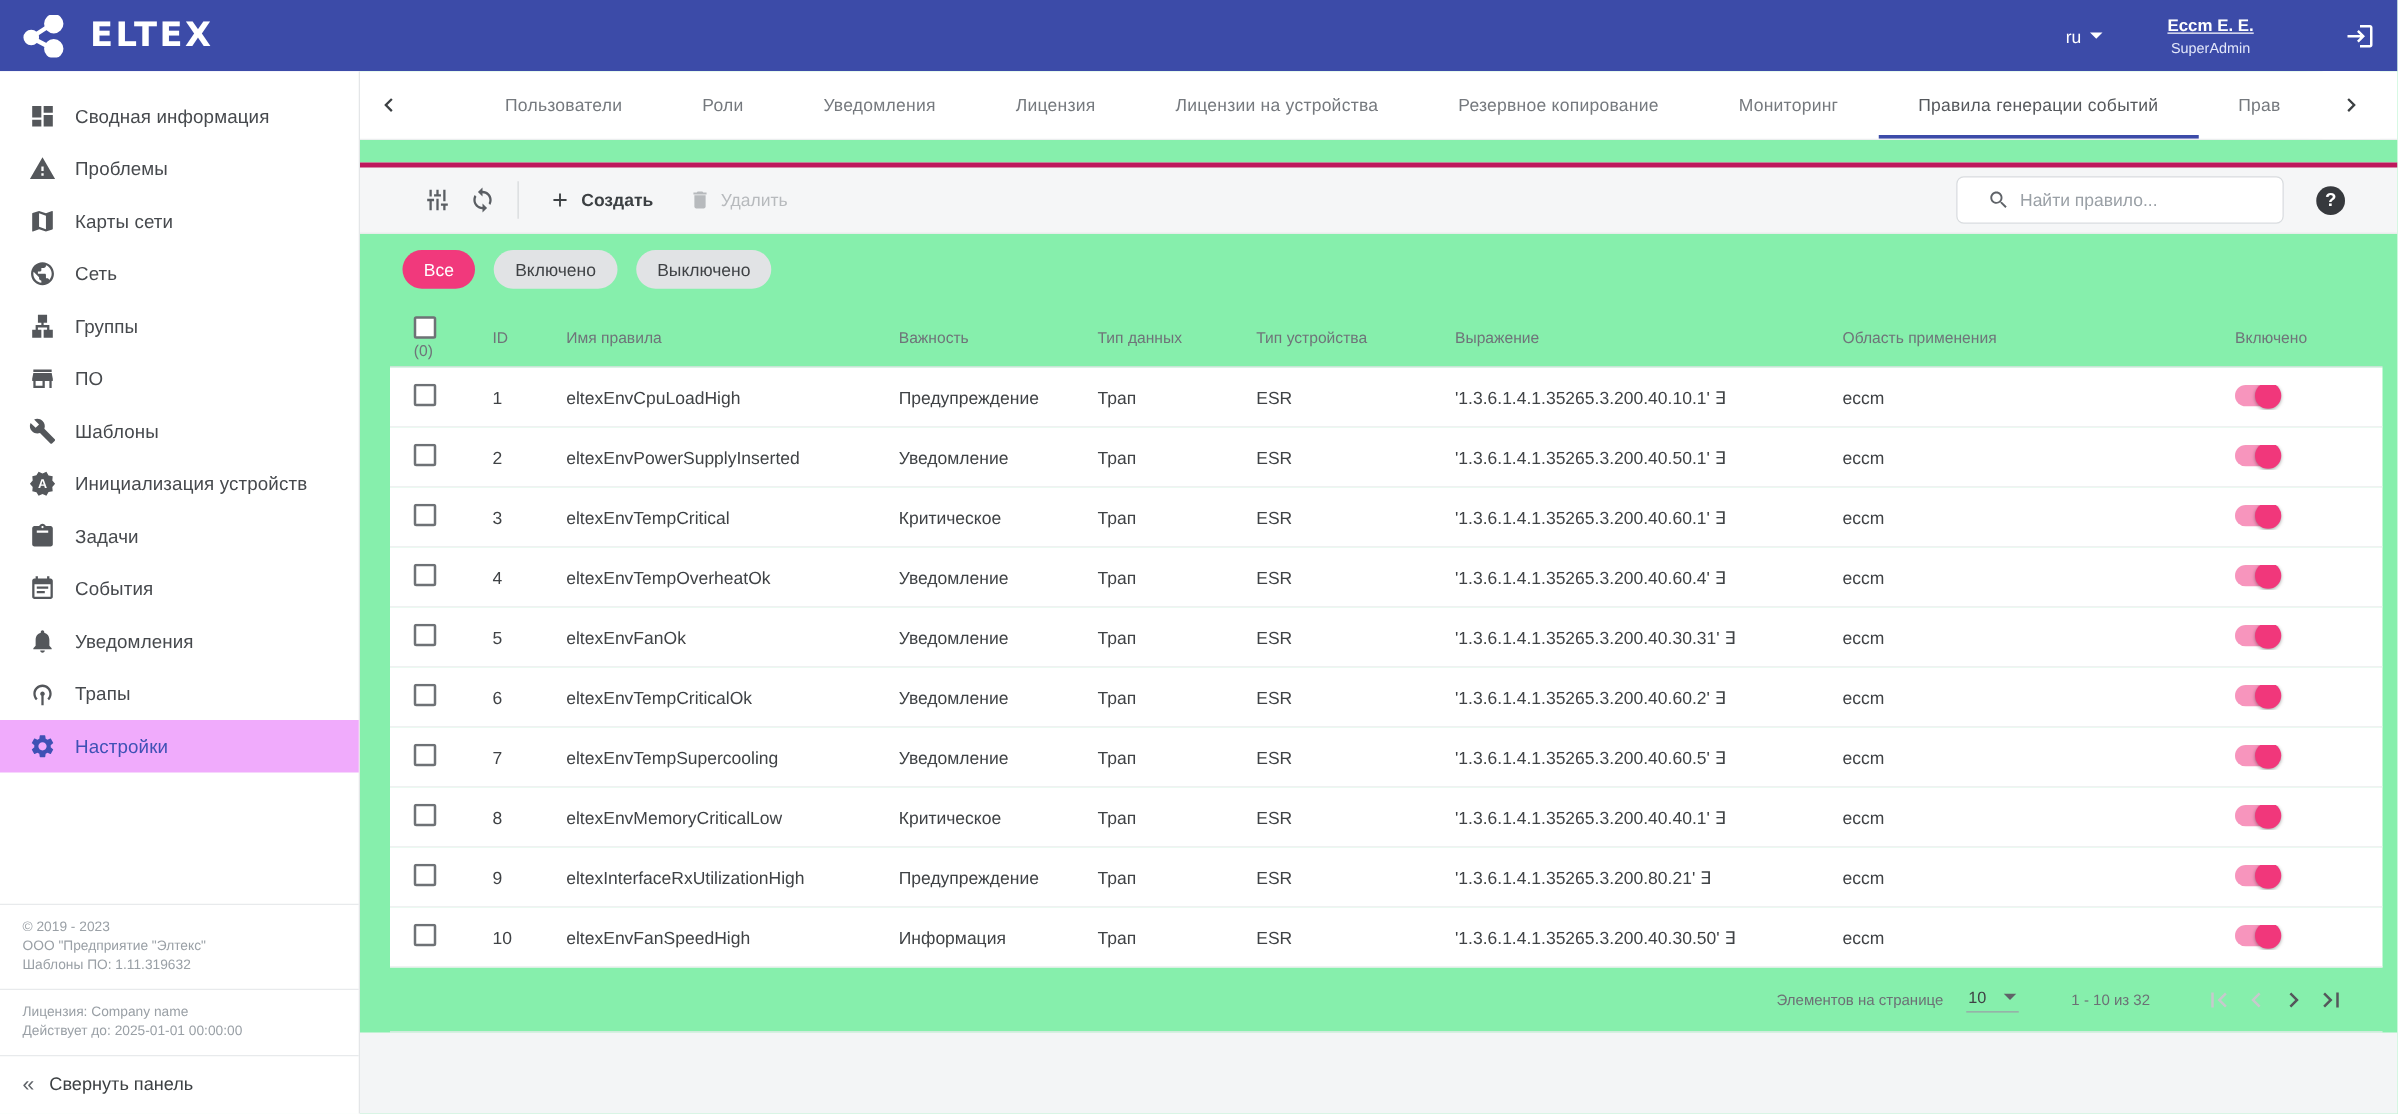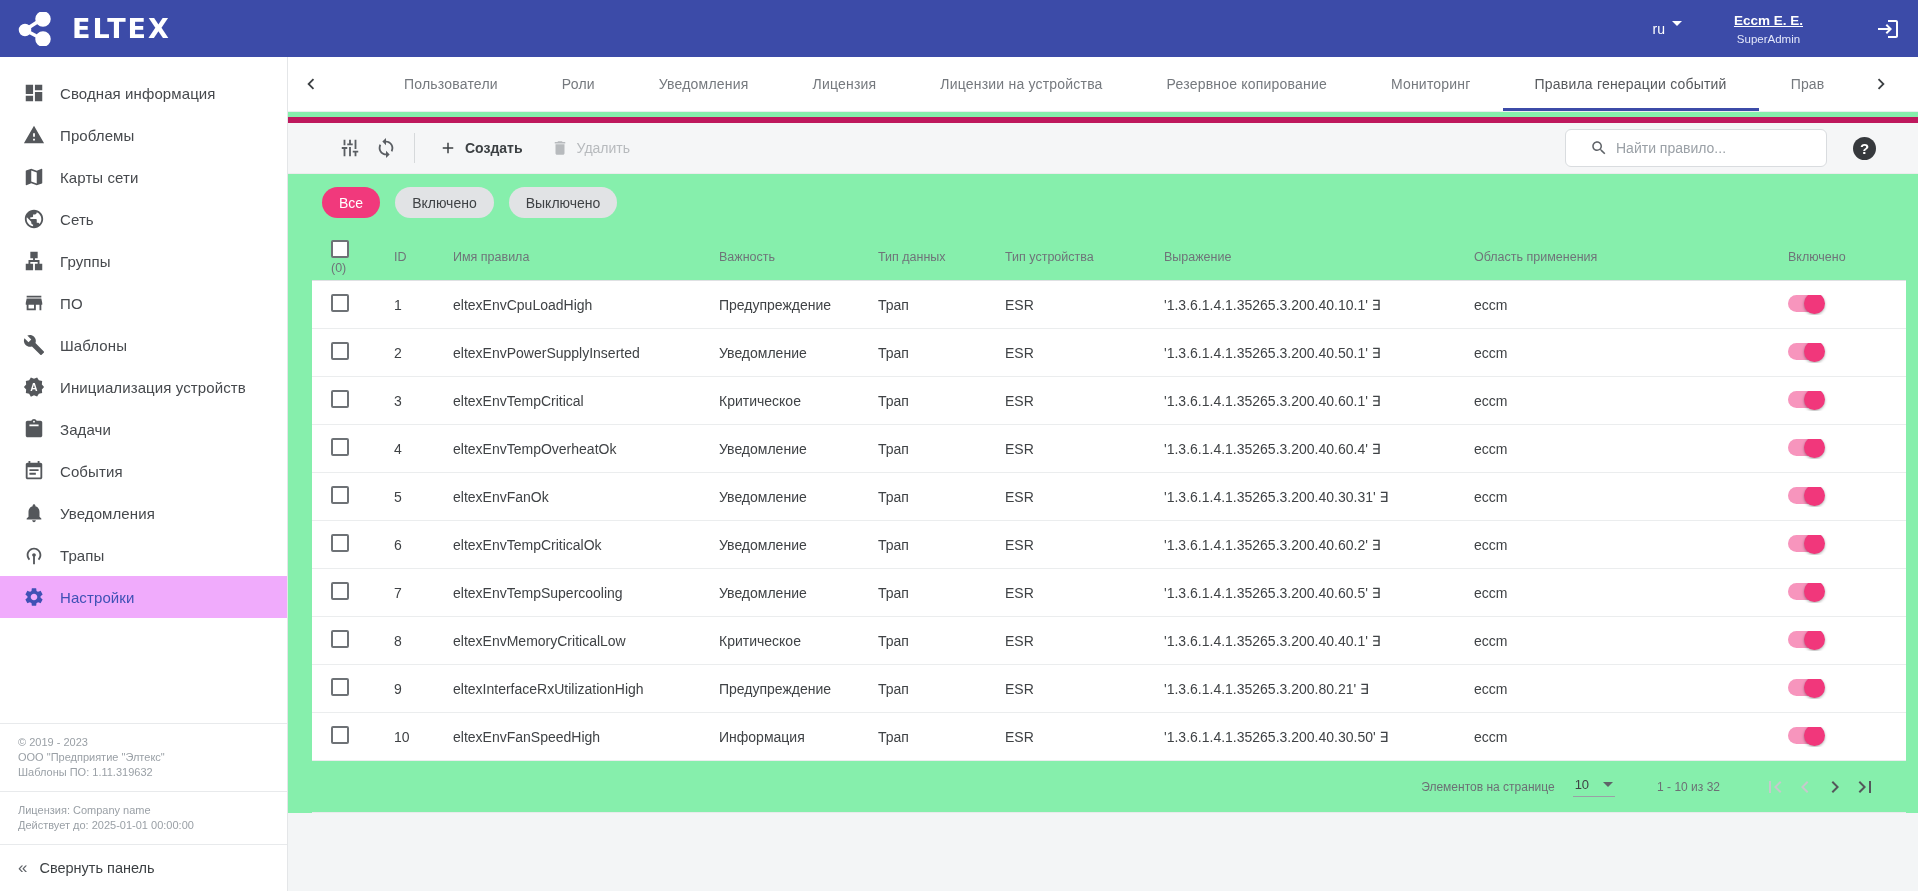--- a/index.html
+++ b/index.html
@@ -5,21 +5,21 @@
   * { margin:0; padding:0; box-sizing:border-box; }
   html,body { width:1918px; height:891px; overflow:hidden; background:#fff;
     font-family:"Liberation Sans", sans-serif; }
   .app { width:1918px; height:891px; display:flex; flex-direction:column; position:relative; }
 
   
   .topbar { height:57px; background:#3c4ba8; display:flex; align-items:center; flex-shrink:0; color:#fff; }
   .logo { display:flex; align-items:center; gap:7px; margin-left:18px; }
   .logo-text { font-size:27px; font-weight:700; letter-spacing:2px; color:#fff; font-family:"DejaVu Sans", sans-serif;margin-left:11px; }
   .topbar-right { margin-left:auto; display:flex; align-items:center; }
-  .lang { display:flex; gap:7px; font-size:14px; color:#fff; cursor:pointer; margin-right:52px; }
+  .lang { display:flex; align-items:center; gap:7px; font-size:14px; color:#fff; cursor:pointer; margin-right:52px; }
   .caret { width:0; height:0; border-left:5px solid transparent; border-right:5px solid transparent; border-top:5px solid #fff; }
   .userblock { text-align:center; margin-right:115px; }
   .username { font-size:13.5px; font-weight:700; text-decoration:underline; color:#fff; display:block; }
   .userrole { font-size:11.5px; color:#e3e7fa; display:block; margin-top:5px; }
   .logout { position:absolute; right:18px; top:17px; color:#fff; cursor:pointer; }
 
   
   .body { flex:1; display:flex; min-height:0; }
 
   
@@ -43,21 +43,21 @@
   
   .tabbar { height:55px; display:flex; align-items:stretch; position:relative; background:#fff; border-bottom:1px solid #eceeef; overflow:hidden; flex-shrink:0; }
   .tab-scroll { width:46px; display:flex; align-items:center; justify-content:center; color:#3c4043; cursor:pointer; flex-shrink:0; }
   .tab-scroll.right { position:absolute; right:14px; top:0; height:100%; background:#fff; box-shadow:-12px 0 12px #fff; }
   .tabs { display:flex; margin-left:38px; }
   .tab { display:flex; align-items:center; padding:0 32px; font-size:14px; color:#75797e; letter-spacing:.2px; white-space:nowrap; cursor:pointer; position:relative; }
   .tab.active { color:#55585c; }
   .tab.active::after { content:""; position:absolute; left:0; right:0; bottom:0; height:3px; background:#3c4ba8; }
 
   
-  .toolbar { height:57px; margin-top:5px; background:#f5f6f7; border-top:6px solid #be185d; border-bottom:1px solid #ececed; display:flex; align-items:center; flex-shrink:0; }
+  .toolbar { height:57px; margin-top:18px; background:#f5f6f7; border-top:4px solid #be185d; border-bottom:1px solid #ececed; display:flex; align-items:center; flex-shrink:0; }
   .tb-icon { width:36px; height:36px; display:flex; align-items:center; justify-content:center; color:#5a5e63; cursor:pointer; }
   .tb-icon.tune-rot svg { transform:rotate(90deg); }
   .tb-sep { width:1px; height:30px; background:#d6d9db; margin:0 10px; }
   .tb-btn { display:flex; align-items:center; gap:8px; font-size:14px; font-weight:700; color:#3c4043; padding:0 14px; height:36px; cursor:pointer; }
   .tb-btn.disabled { color:#b7babd; cursor:default; font-weight:400; }
   .toolbar .lead { margin-left:44px; display:flex; align-items:center; }
   .search-wrap { margin-left:auto; display:flex; align-items:center; }
   .search-box { width:262px; height:38px; background:#fff; border:1px solid #d9dcdf; border-radius:6px; display:flex; align-items:center; padding:0 24px; }
   .search-box input { border:none; outline:none; font-size:14px; color:#3c4043; width:100%; margin-left:8px; font-family:"Liberation Sans", sans-serif; }
   .search-box input::placeholder { color:#9aa0a6; }

